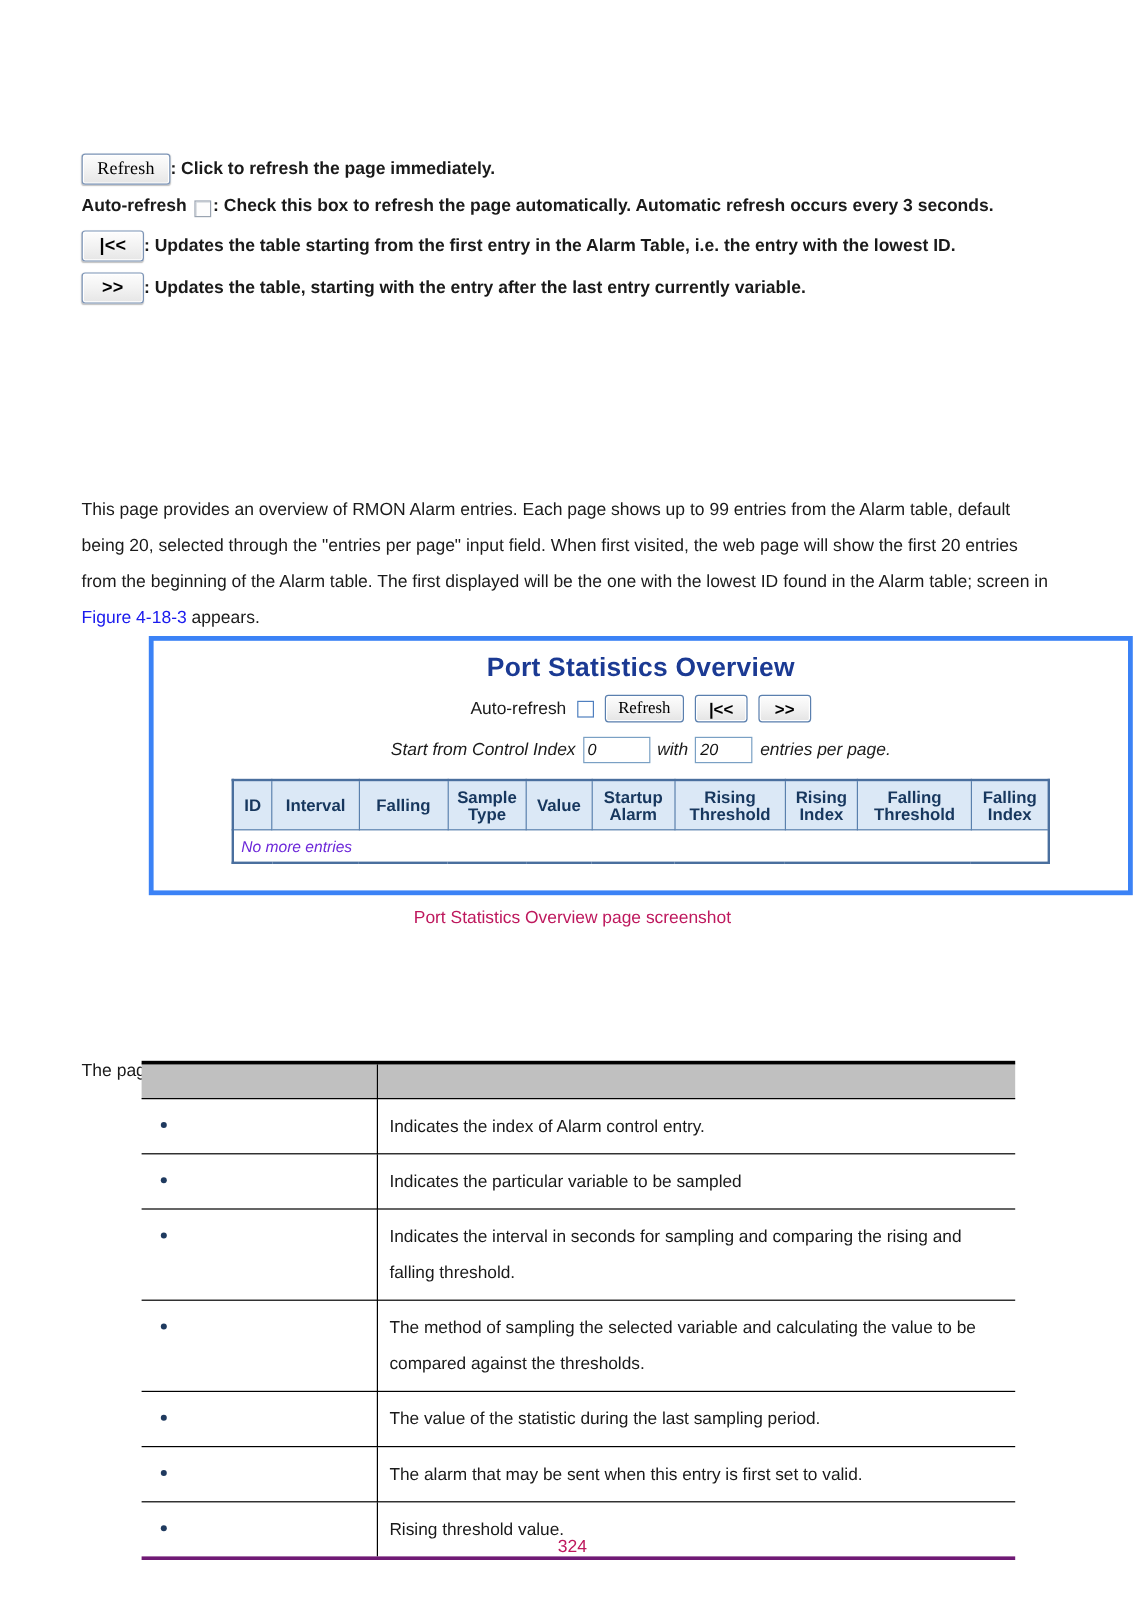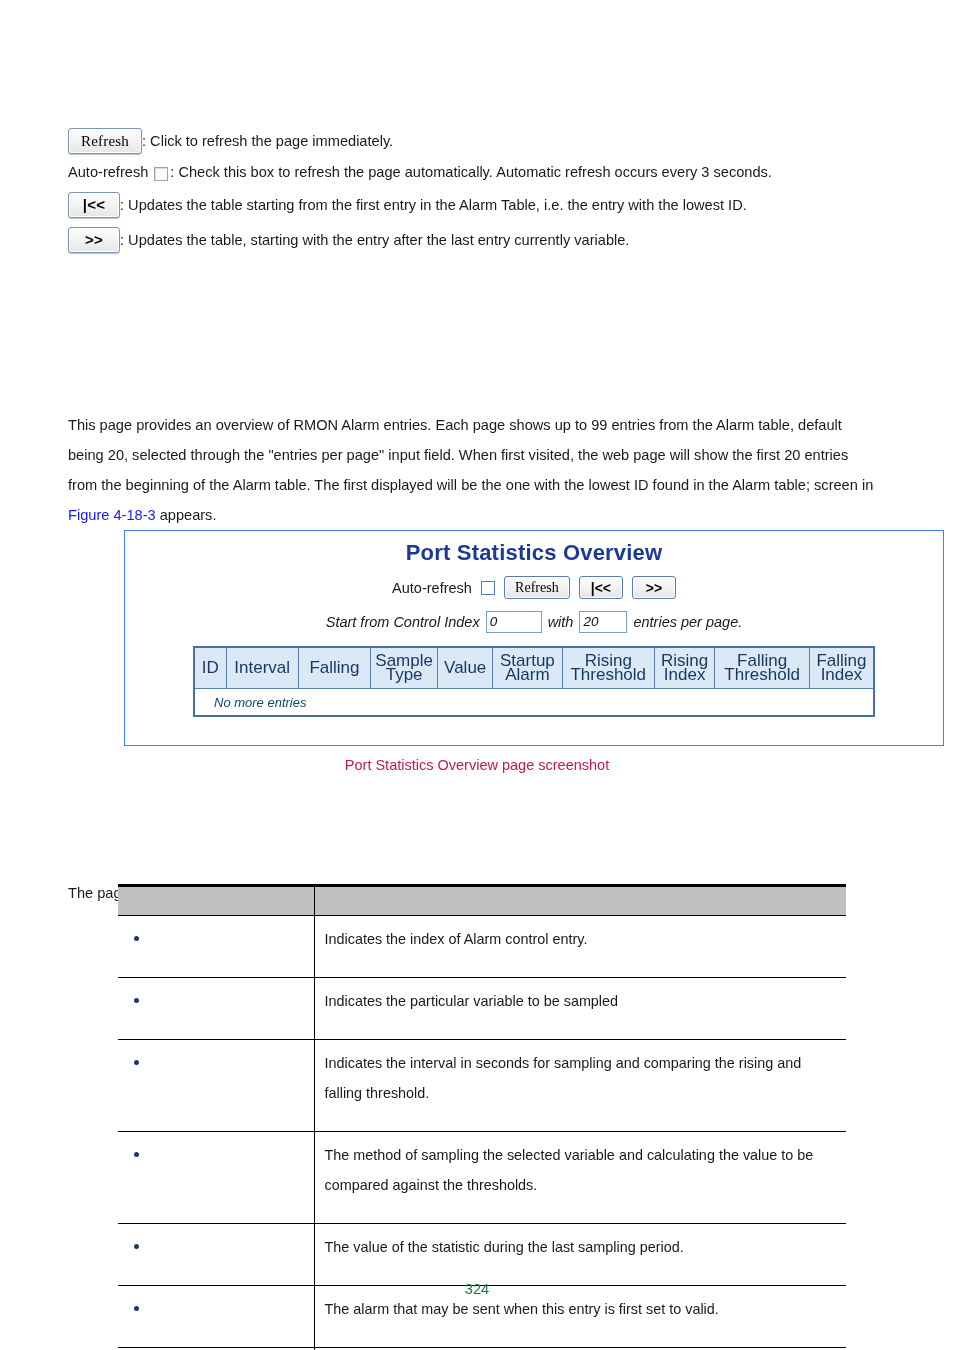--- a/index.html
+++ b/index.html
@@ -39,20 +39,21 @@
     line-height: 1.25;
     color: #1a1a1a;
     margin-bottom: 9px;
     white-space: nowrap;
   }
   .legend-row.tight { margin-bottom: 11px; }
 
   .legend-text {
     font-size: 14.6px;
     color: #1a1a1a;
+    font-weight: bold;
   }
 
   
   .winbtn {
     display: inline-flex;
     align-items: center;
     justify-content: center;
     box-sizing: border-box;
     background: linear-gradient(180deg,#fdfdfd 0%,#f2f2f2 52%,#e6e6e6 100%);
     border: 1px solid #7b93b5;
@@ -95,21 +96,21 @@
   .link { color: #1a1aee; }
 
   
   .shot {
     position: absolute;
     left: 124px;
     top: 530px;
     width: 820px;
     height: 216px;
     box-sizing: border-box;
-    border: 1px solid #3b82f6;
+    border: 4px solid #3b82f6;
     background: #ffffff;
   }
   .shot-title {
     text-align: center;
     color: #1b3a93;
     font-family: "Liberation Sans", sans-serif;
     font-weight: bold;
     font-size: 22px;
     letter-spacing: .2px;
     margin-top: 9px;
@@ -175,34 +176,34 @@
     margin: 13px auto 0 auto;
     width: 682px;
     border-collapse: collapse;
     border: 2px solid #4a6f9e;
   }
   .shot-table th {
     background: #dbe8f6;
     border: 1px solid #5a80ad;
     color: #17375e;
     font-family: "Liberation Sans", sans-serif;
-    font-weight: normal;
-    font-size: 17px;
+    font-weight: bold;
+    font-size: 14px;
     line-height: 14px;
     padding: 3px 3px;
     vertical-align: middle;
     height: 34px;
   }
   .shot-table td.empty-row {
     border: 1px solid #5a80ad;
     background: #ffffff;
-    color: #0c4a6e;
+    color: #6d28d9;
     font-style: italic;
     font-size: 13px;
-    padding: 3px 19px;
+    padding: 3px 6px;
     height: 20px;
   }
 
   
   .caption {
     position: absolute;
     left: 0; right: 0;
     top: 757px;
     text-align: center;
     font-size: 14.5px;
@@ -246,21 +247,21 @@
   table.fields thead th.first { border-left: none; }
   table.fields thead th.last { border-right: none; }
 
   table.fields tbody td {
     border-bottom: 1px solid #000;
     border-left: 1px solid #000;
     border-right: 1px solid #000;
     font-size: 14.4px;
     line-height: 30px;
     color: #1a1a1a;
-    padding: 8px 10px 23px 10px;
+    padding: 8px 10px 7px 10px;
     vertical-align: top;
   }
   table.fields tbody td.namecell { border-left: none; padding-left: 12px; }
   table.fields tbody td.desccell { border-right: none; }
   table.fields tbody tr:last-child td { border-bottom: 3px solid #701a75; }
 
   .bullet {
     display: inline-block;
     width: 5px; height: 5px;
     border-radius: 50%;
@@ -270,21 +271,21 @@
     margin-left: 4px;
   }
 
   
   .pagenum {
     position: absolute;
     left: 0; right: 0;
     top: 1281px;
     text-align: center;
     font-size: 14.6px;
-    color: #15803d;
+    color: #be185d;
   }
 </style>
 </head>
 <body>
 
 <div class="page">
 
   <div class="legend">
 
     <div class="legend-row">

